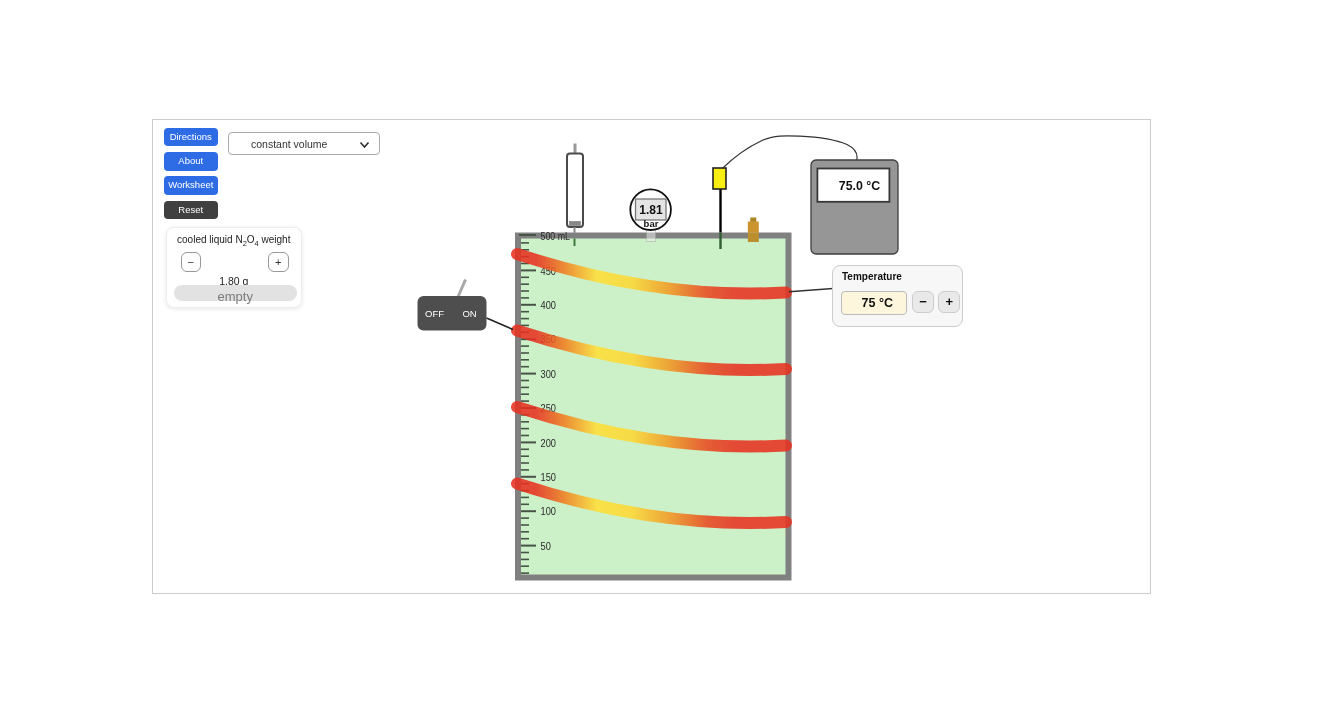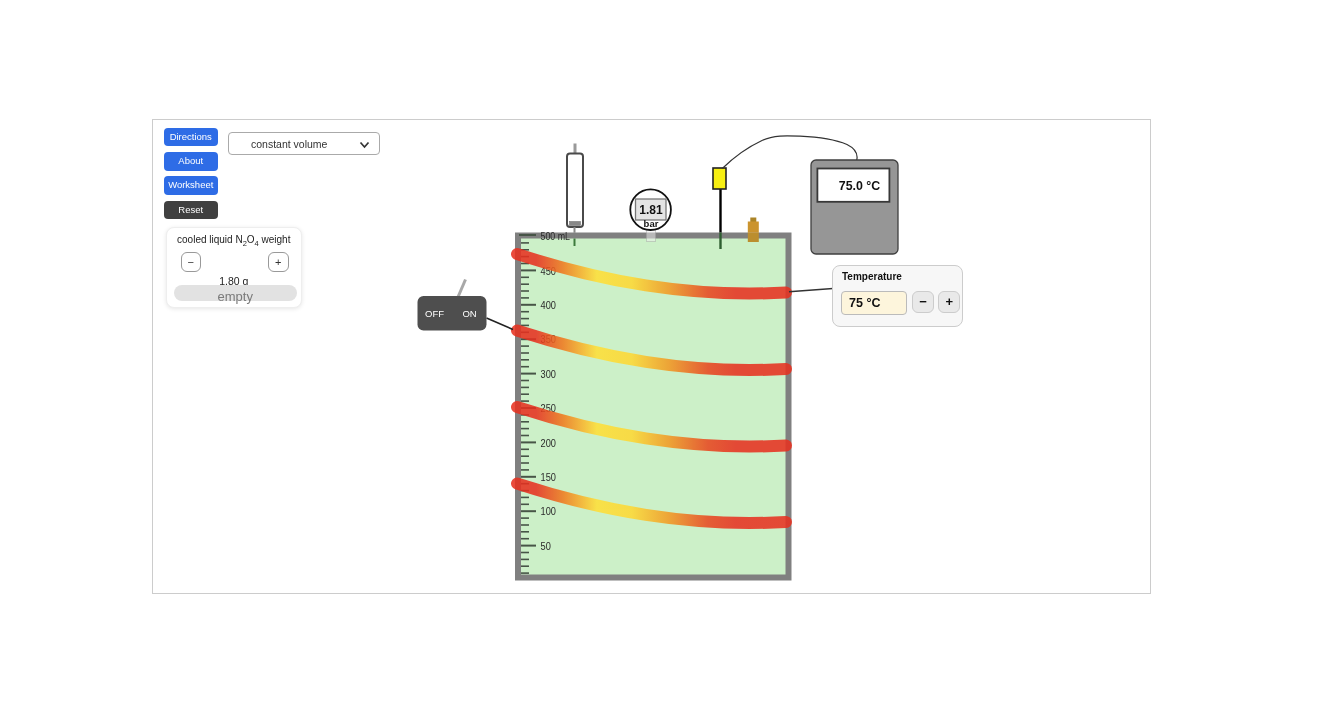--- a/index.html
+++ b/index.html
@@ -153,16 +153,16 @@
 
   <path d="M 722.3 168.5 C 733 158, 747 147.5, 762 140.5 C 774 135, 786 135.6, 800 136.2 C 816 136.9, 834 139, 847 144.5 C 854.5 148.2, 858.6 154, 856.5 161.2" fill="none" stroke="#333" stroke-width="1.2"></path>
 
   <rect x="811" y="160" width="87" height="94" rx="5" fill="#969696" stroke="#3f3f3f" stroke-width="1.3"></rect>
   <rect x="817.4" y="168.5" width="72" height="33.3" fill="#fff" stroke="#383838" stroke-width="1.8"></rect>
   <text x="859.5" y="189.5" font-size="13.5" font-weight="bold" fill="#111" text-anchor="middle" textLength="41.5" lengthAdjust="spacingAndGlyphs">75.0 °C</text>
 </svg>
 
 <div class="abs" style="left:832px;top:264.5px;width:130.5px;height:62.5px;border-radius:8px;background:#f7f7f7;border:1px solid #ccc;">
   <div class="abs" style="left:9px;top:5px;font-size:10px;font-weight:bold;color:#111;">Temperature</div>
-  <div class="abs" style="left:8px;top:25.5px;width:65.5px;height:23.5px;background:#fdf5dc;border:1px solid #bbb;border-radius:4px;font-size:12.5px;font-weight:bold;color:#111;line-height:22px;padding-left:7px;">75 °C</div>
+  <div class="abs" style="left:8px;top:25.5px;width:65.5px;height:23.5px;background:#fdf5dc;border:1px solid #bbb;border-radius:4px;font-size:12.5px;font-weight:bold;color:#111;line-height:22px;padding-left:7px;text-align:center;">75 °C</div>
   <div class="abs" style="left:79px;top:25.5px;width:22px;height:22px;background:#e9e9e9;border:1px solid #ccc;border-radius:6px;text-align:center;line-height:20px;font-size:13px;font-weight:bold;color:#111;">−</div>
   <div class="abs" style="left:105.3px;top:25.5px;width:22px;height:22px;background:#e9e9e9;border:1px solid #ccc;border-radius:6px;text-align:center;line-height:20px;font-size:13px;font-weight:bold;color:#111;">+</div>
 </div>
 
 </body></html>

